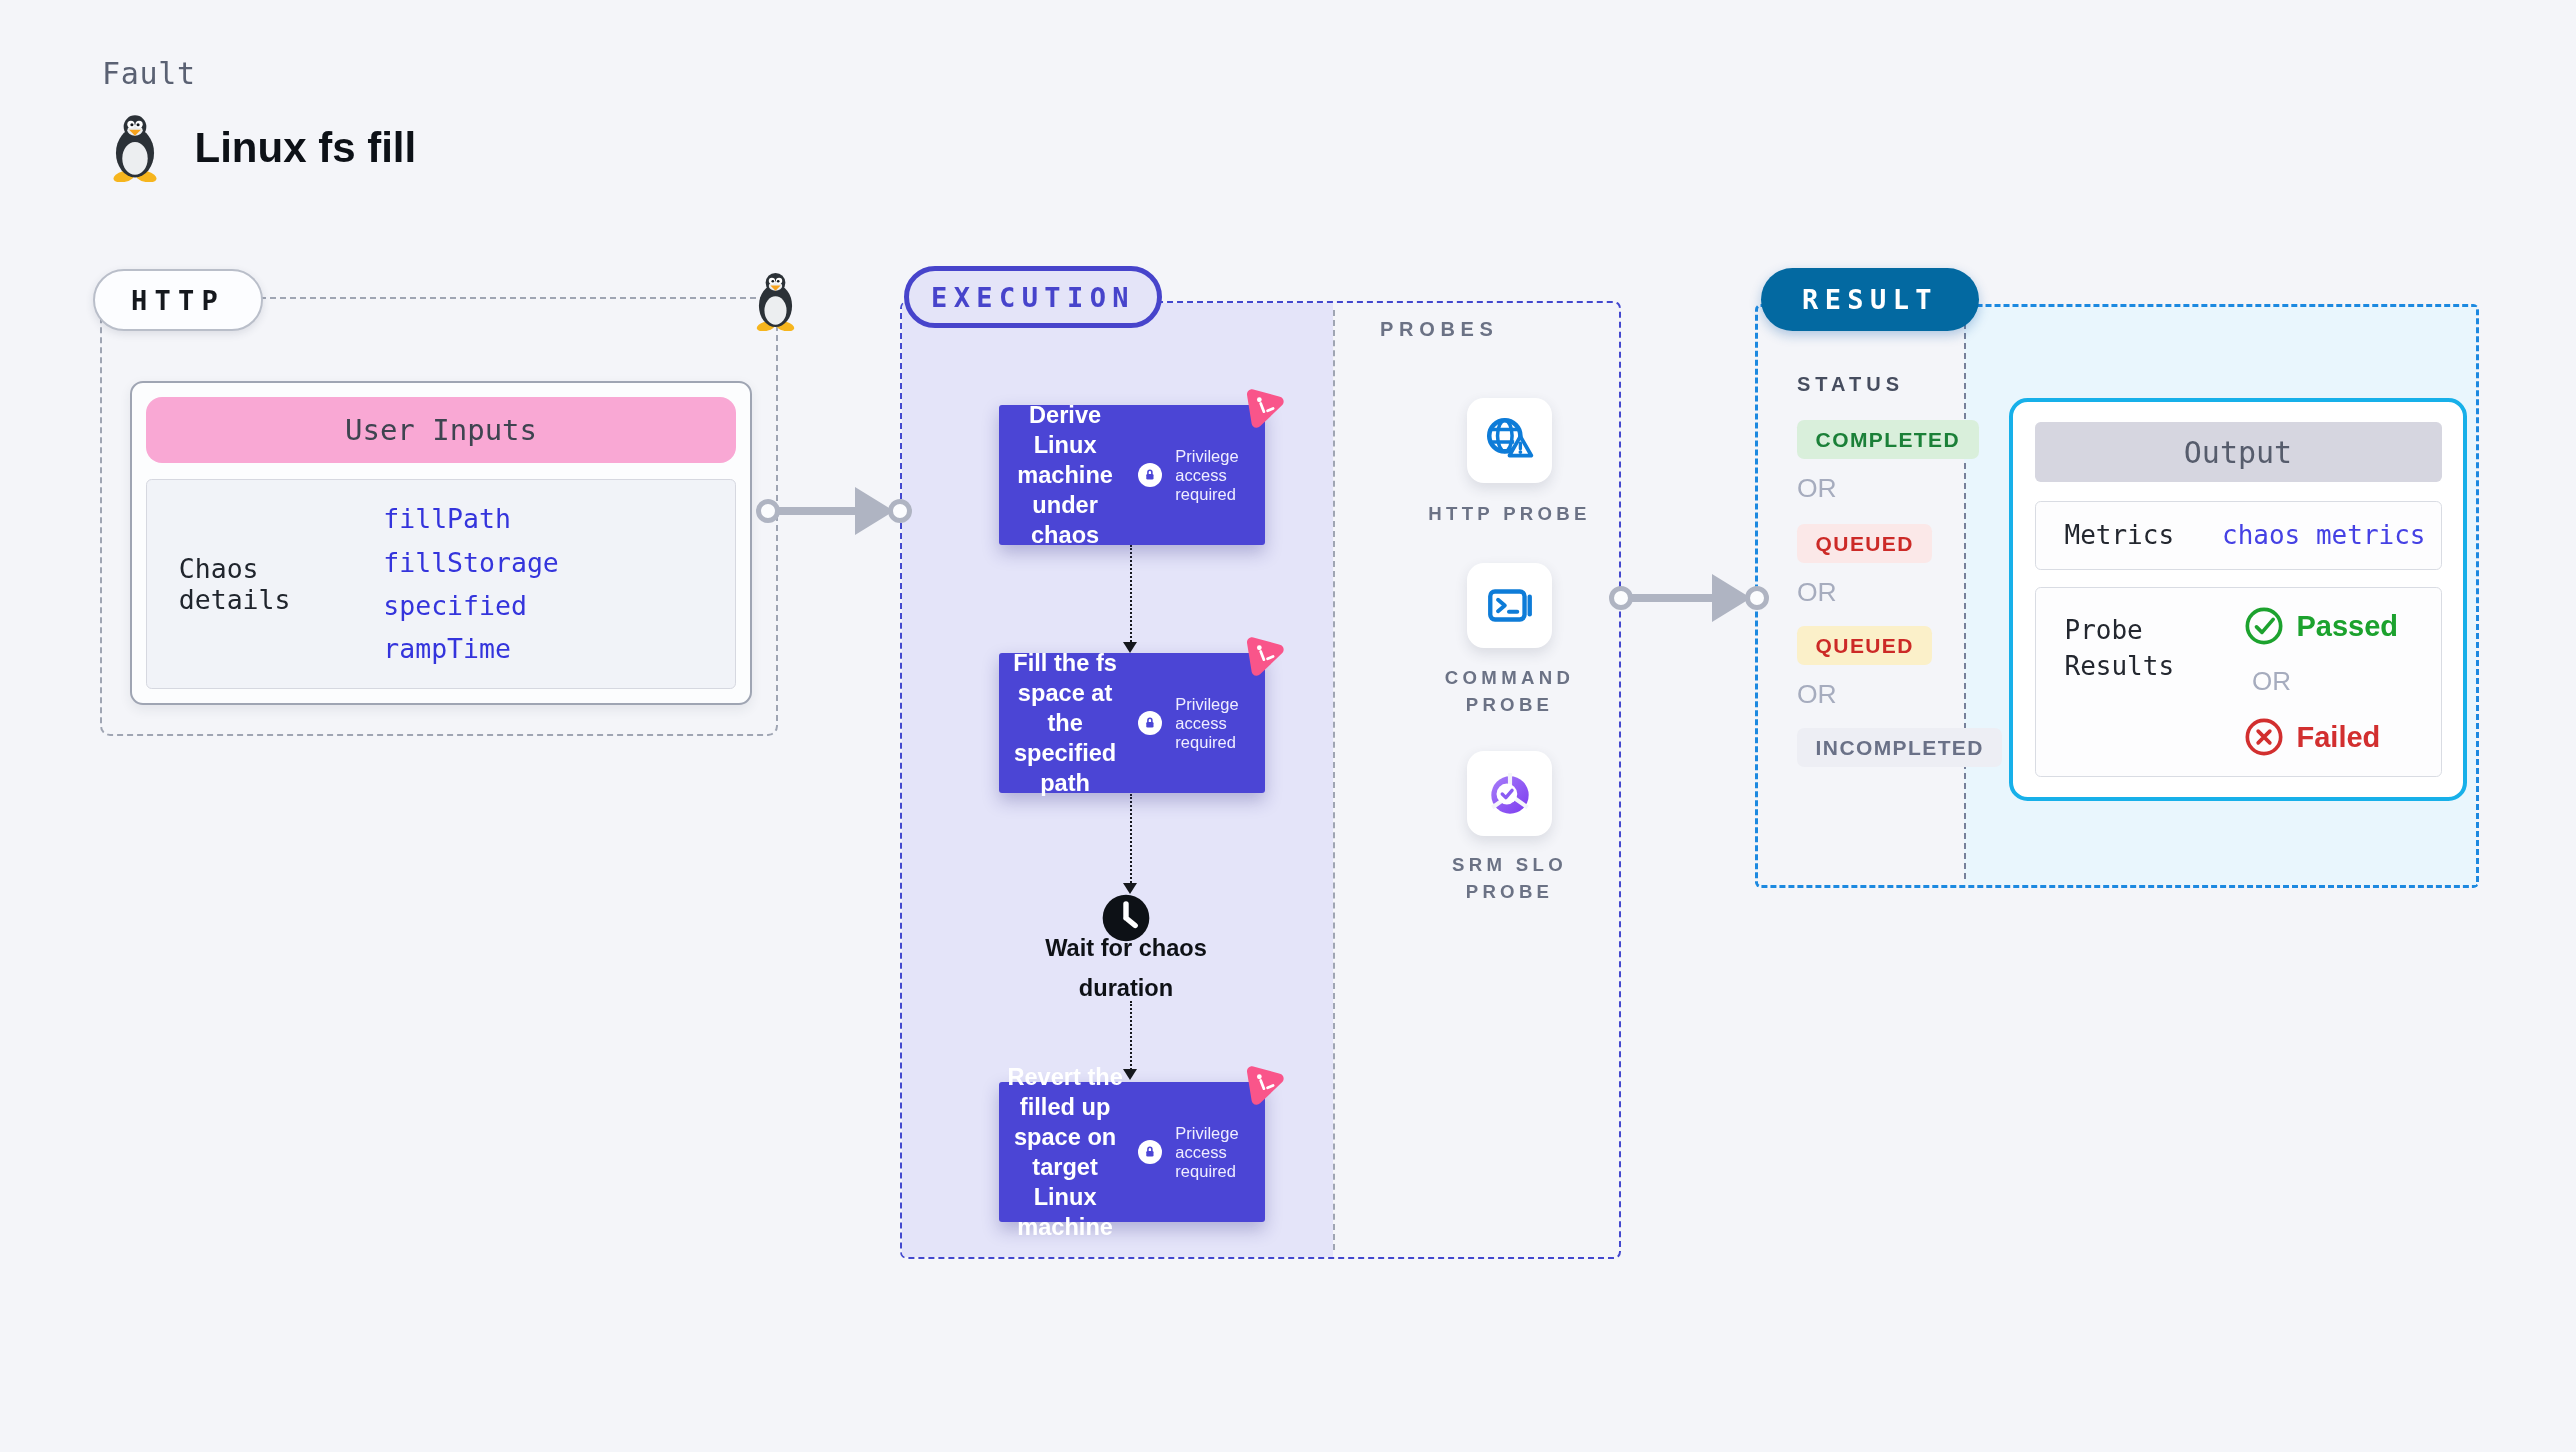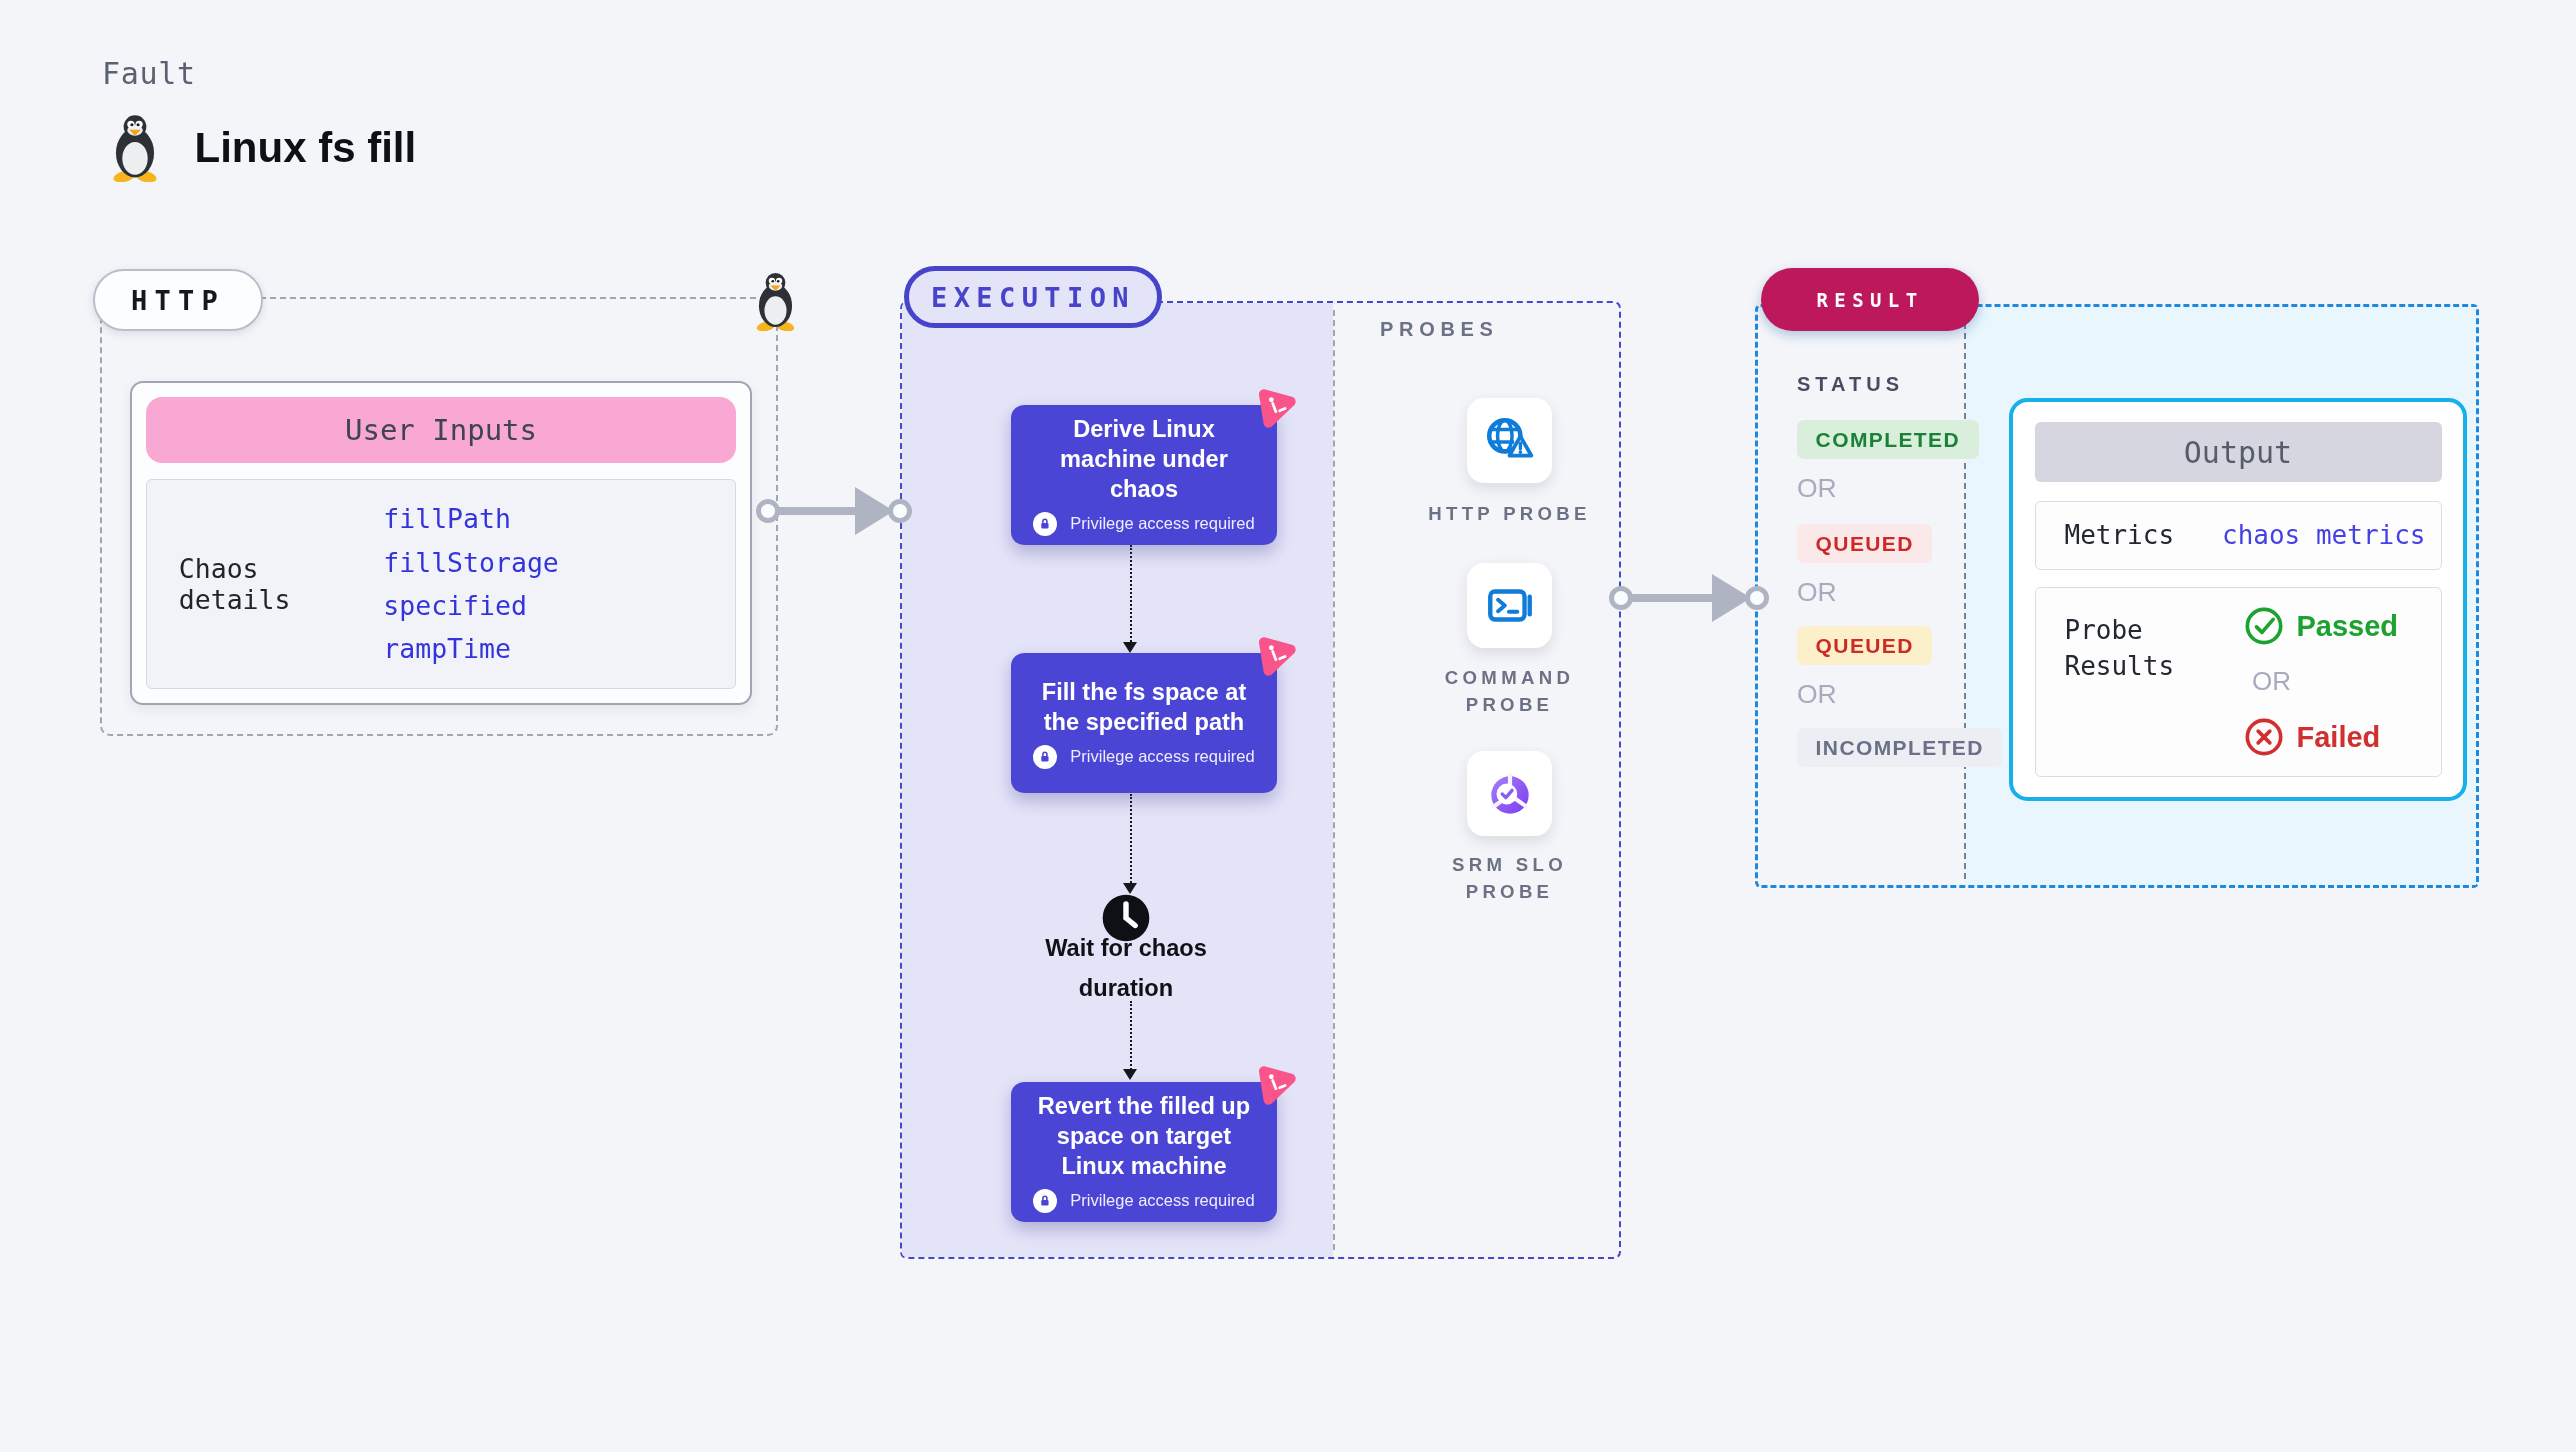--- a/index.html
+++ b/index.html
@@ -51,22 +51,22 @@
   .exec-fill{position:absolute;left:0;top:0;width:431px;height:100%;background:#E4E4F9;
              border-radius:4.3px 0 0 4.3px;}
   .exec-divider{position:absolute;left:431px;top:7.2px;bottom:7.2px;width:0;
                 border-left:2.1px dashed #9FA5B3;}
   .exec-pill{position:absolute;left:904px;top:266px;width:258px;height:62px;background:#E4E4F8;
              border:5px solid #4744CB;border-radius:36px;box-sizing:border-box;z-index:3;
              display:flex;align-items:center;justify-content:center;
              font-family:"DejaVu Sans Mono",monospace;font-weight:700;font-size:27px;
              letter-spacing:6.4px;color:#4744CB;}
   .step-card{position:absolute;left:999px;width:266px;height:140px;background:#4B45D5;
-             border-radius:13px;box-shadow:0 7.2px 17px rgba(42,40,130,.28);z-index:2;
-             display:flex;flex-direction:column;align-items:center;justify-content:center;gap:7.2px;margin-left:12px;}
+             border-radius:3px;box-shadow:0 7.2px 17px rgba(42,40,130,.28);z-index:2;
+             display:flex;flex-direction:row;align-items:center;justify-content:center;gap:7.2px;}
   .step-card-1{top:405px;}  .step-card-2{top:653px;}  .step-card-3{top:1082px;}
   .step-title{width:231px;text-align:center;color:#FFFFFF;font-size:23.6px;font-weight:700;line-height:30px;}
   .step-note{display:flex;align-items:center;gap:13px;color:#EFEDFF;font-size:16.5px;}
   .lock-chip{width:24px;height:24px;background:#FFFFFF;border-radius:50%;flex:none;
              display:flex;align-items:center;justify-content:center;}
   .pink-badge{position:absolute;top:-18.6px;right:-20px;width:44px;height:44px;}
   .v-arrow{position:absolute;left:1130px;width:0;border-left:2.9px dotted #15181D;z-index:1;}
   .v-arrow::after{content:"";position:absolute;bottom:-2.9px;left:-8.6px;
                   border:7.2px solid transparent;border-bottom:0;border-top:11.5px solid #15181D;}
   .v-arrow-a{top:545px;height:105px;}
@@ -86,24 +86,24 @@
   .probe-label{position:absolute;left:1420px;width:179px;text-align:center;font-size:18.6px;
                font-weight:700;letter-spacing:4.3px;color:#6B7285;line-height:26.5px;}
   .probe-label-1{top:501px;} .probe-label-2{top:665px;} .probe-label-3{top:852px;}
 
   
   .result-box{position:absolute;left:1755px;top:304px;width:724px;height:584px;
               border:3.6px dashed #1C89E0;border-radius:5.7px;box-sizing:border-box;}
   .result-bluefill{position:absolute;left:206px;top:0;right:0;bottom:0;background:#E9F6FD;}
   .result-divider{position:absolute;left:206px;top:5.7px;bottom:5.7px;width:0;
                   border-left:2.1px dashed #76809A;}
-  .result-pill{position:absolute;left:1761px;top:268px;width:218px;height:63px;background:#be185d;
+  .result-pill{position:absolute;left:1761px;top:268px;width:218px;height:63px;background:#0369a1;
                border-radius:34px;z-index:3;display:flex;align-items:center;justify-content:center;
                color:#FFFFFF;font-family:"DejaVu Sans Mono",monospace;font-weight:700;
-               font-size:19px;letter-spacing:6.4px;box-shadow:0 4.3px 11.5px rgba(13,90,170,.30);}
+               font-size:27px;letter-spacing:6.4px;box-shadow:0 4.3px 11.5px rgba(13,90,170,.30);}
   .status-heading{position:absolute;left:1797px;top:373px;font-size:20px;font-weight:700;
                   letter-spacing:5px;color:#464D5F;}
   .badge{position:absolute;left:1797px;height:39px;display:inline-flex;align-items:center;
          padding:0 18.6px;border-radius:7.2px;font-size:21px;font-weight:700;letter-spacing:1.4px;}
   .badge-completed{top:420px;background:#D9EFDB;color:#1B8038;}
   .badge-errored{top:524px;background:#FBE8E8;color:#CC2A27;}
   .badge-queued{top:626px;background:#FBF0C9;color:#CC2A27;}
   .badge-incompleted{top:728px;background:#EDEEF4;color:#6A7187;}
   .or-label{position:absolute;left:1797px;font-size:26.5px;color:#A6ACBE;}
   .or-1{top:473px;} .or-2{top:577px;} .or-3{top:679px;}

